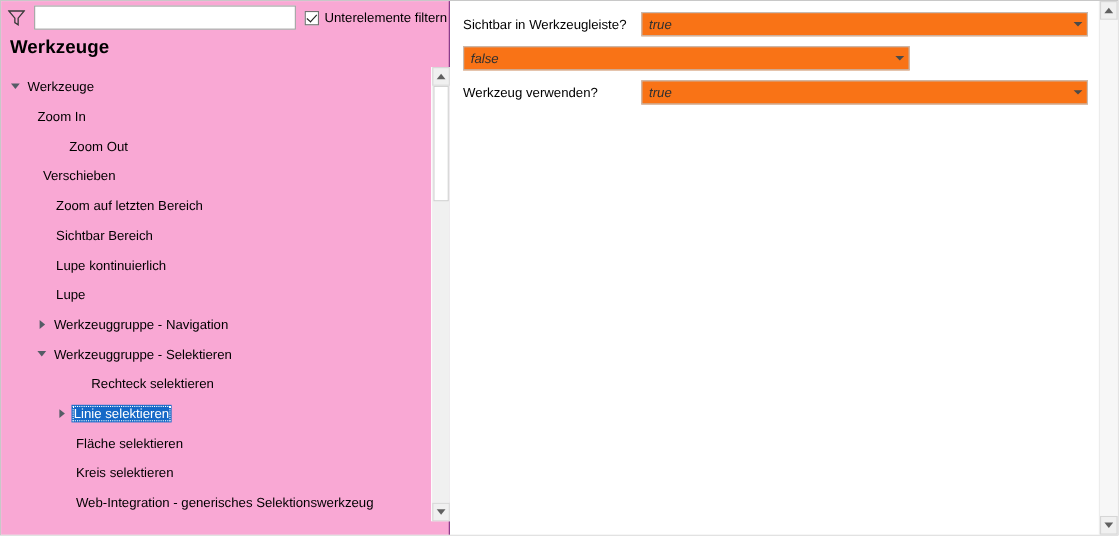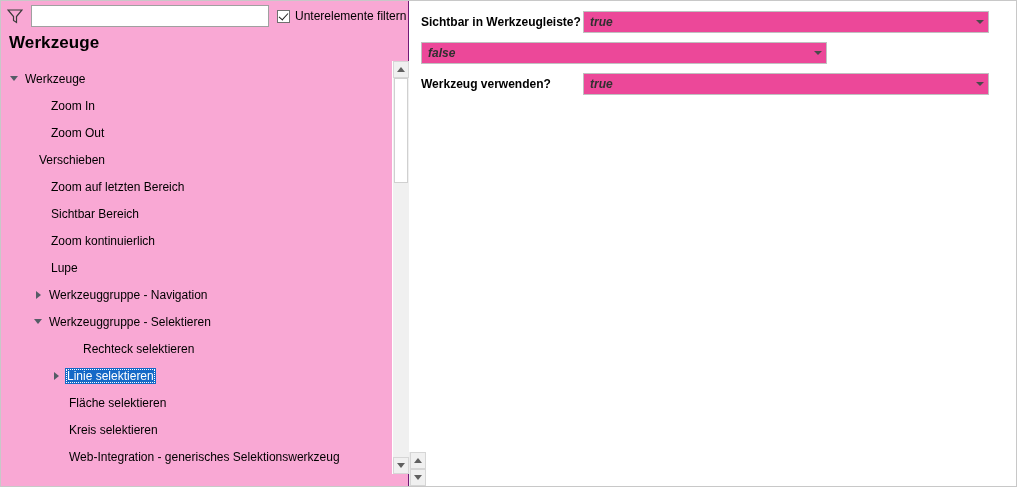--- a/index.html
+++ b/index.html
@@ -187,22 +187,21 @@
     background: #ffffff;
     border: 1px solid #d0d0d0;
   }
 
   
   .right-pane {
     flex: 1 1 auto;
     position: relative;
     background: #ffffff;
     display: flex;
-    flex-direction: column;
-    font-weight: bold;
+    flex-direction: row;
   }
   .prop-grid {
     flex: 1 1 auto;
     padding: 6px 8px 0 12px;
   }
   .prop-row {
     display: flex;
     align-items: center;
     height: 30px;
     margin-bottom: 1px;
@@ -211,21 +210,21 @@
     width: 162px;
     flex: 0 0 162px;
     font-size: 12px;
     color: #000;
     white-space: nowrap;
   }
   .combo {
     flex: 1 1 auto;
     height: 22px;
     border: 1px solid #c0c0c0;
-    background: #ec4899;
+    background: #f97316;
     display: flex;
     align-items: center;
     position: relative;
     max-width: 406px;
   }
   .combo-value {
     flex: 1 1 auto;
     padding-left: 6px;
     font-style: italic;
     font-size: 12px;
@@ -280,37 +279,37 @@
     <div class="pane-title">Werkzeuge</div>
 
     <div class="tree-region">
       <div class="tree">
 
         <div class="tree-row" style="padding-left:6px">
           <span class="twisty expanded"></span>
           <span class="node-label">Werkzeuge</span>
         </div>
 
-        <div class="tree-row" style="padding-left:48px">
+        <div class="tree-row" style="padding-left:31px">
           <span class="node-label">Zoom In</span>
         </div>
-        <div class="tree-row" style="padding-left:48px">
+        <div class="tree-row" style="padding-left:60px">
           <span class="node-label">Zoom Out</span>
         </div>
         <div class="tree-row" style="padding-left:36px">
           <span class="node-label">Verschieben</span>
         </div>
         <div class="tree-row" style="padding-left:48px">
           <span class="node-label">Zoom auf letzten Bereich</span>
         </div>
         <div class="tree-row" style="padding-left:48px">
           <span class="node-label">Sichtbar Bereich</span>
         </div>
         <div class="tree-row" style="padding-left:48px">
-          <span class="node-label">Zoom kontinuierlich</span>
+          <span class="node-label">Lupe kontinuierlich</span>
         </div>
         <div class="tree-row" style="padding-left:48px">
           <span class="node-label">Lupe</span>
         </div>
 
         <div class="tree-row" style="padding-left:30px">
           <span class="twisty collapsed"></span>
           <span class="node-label">Werkzeuggruppe - Navigation</span>
         </div>
 

